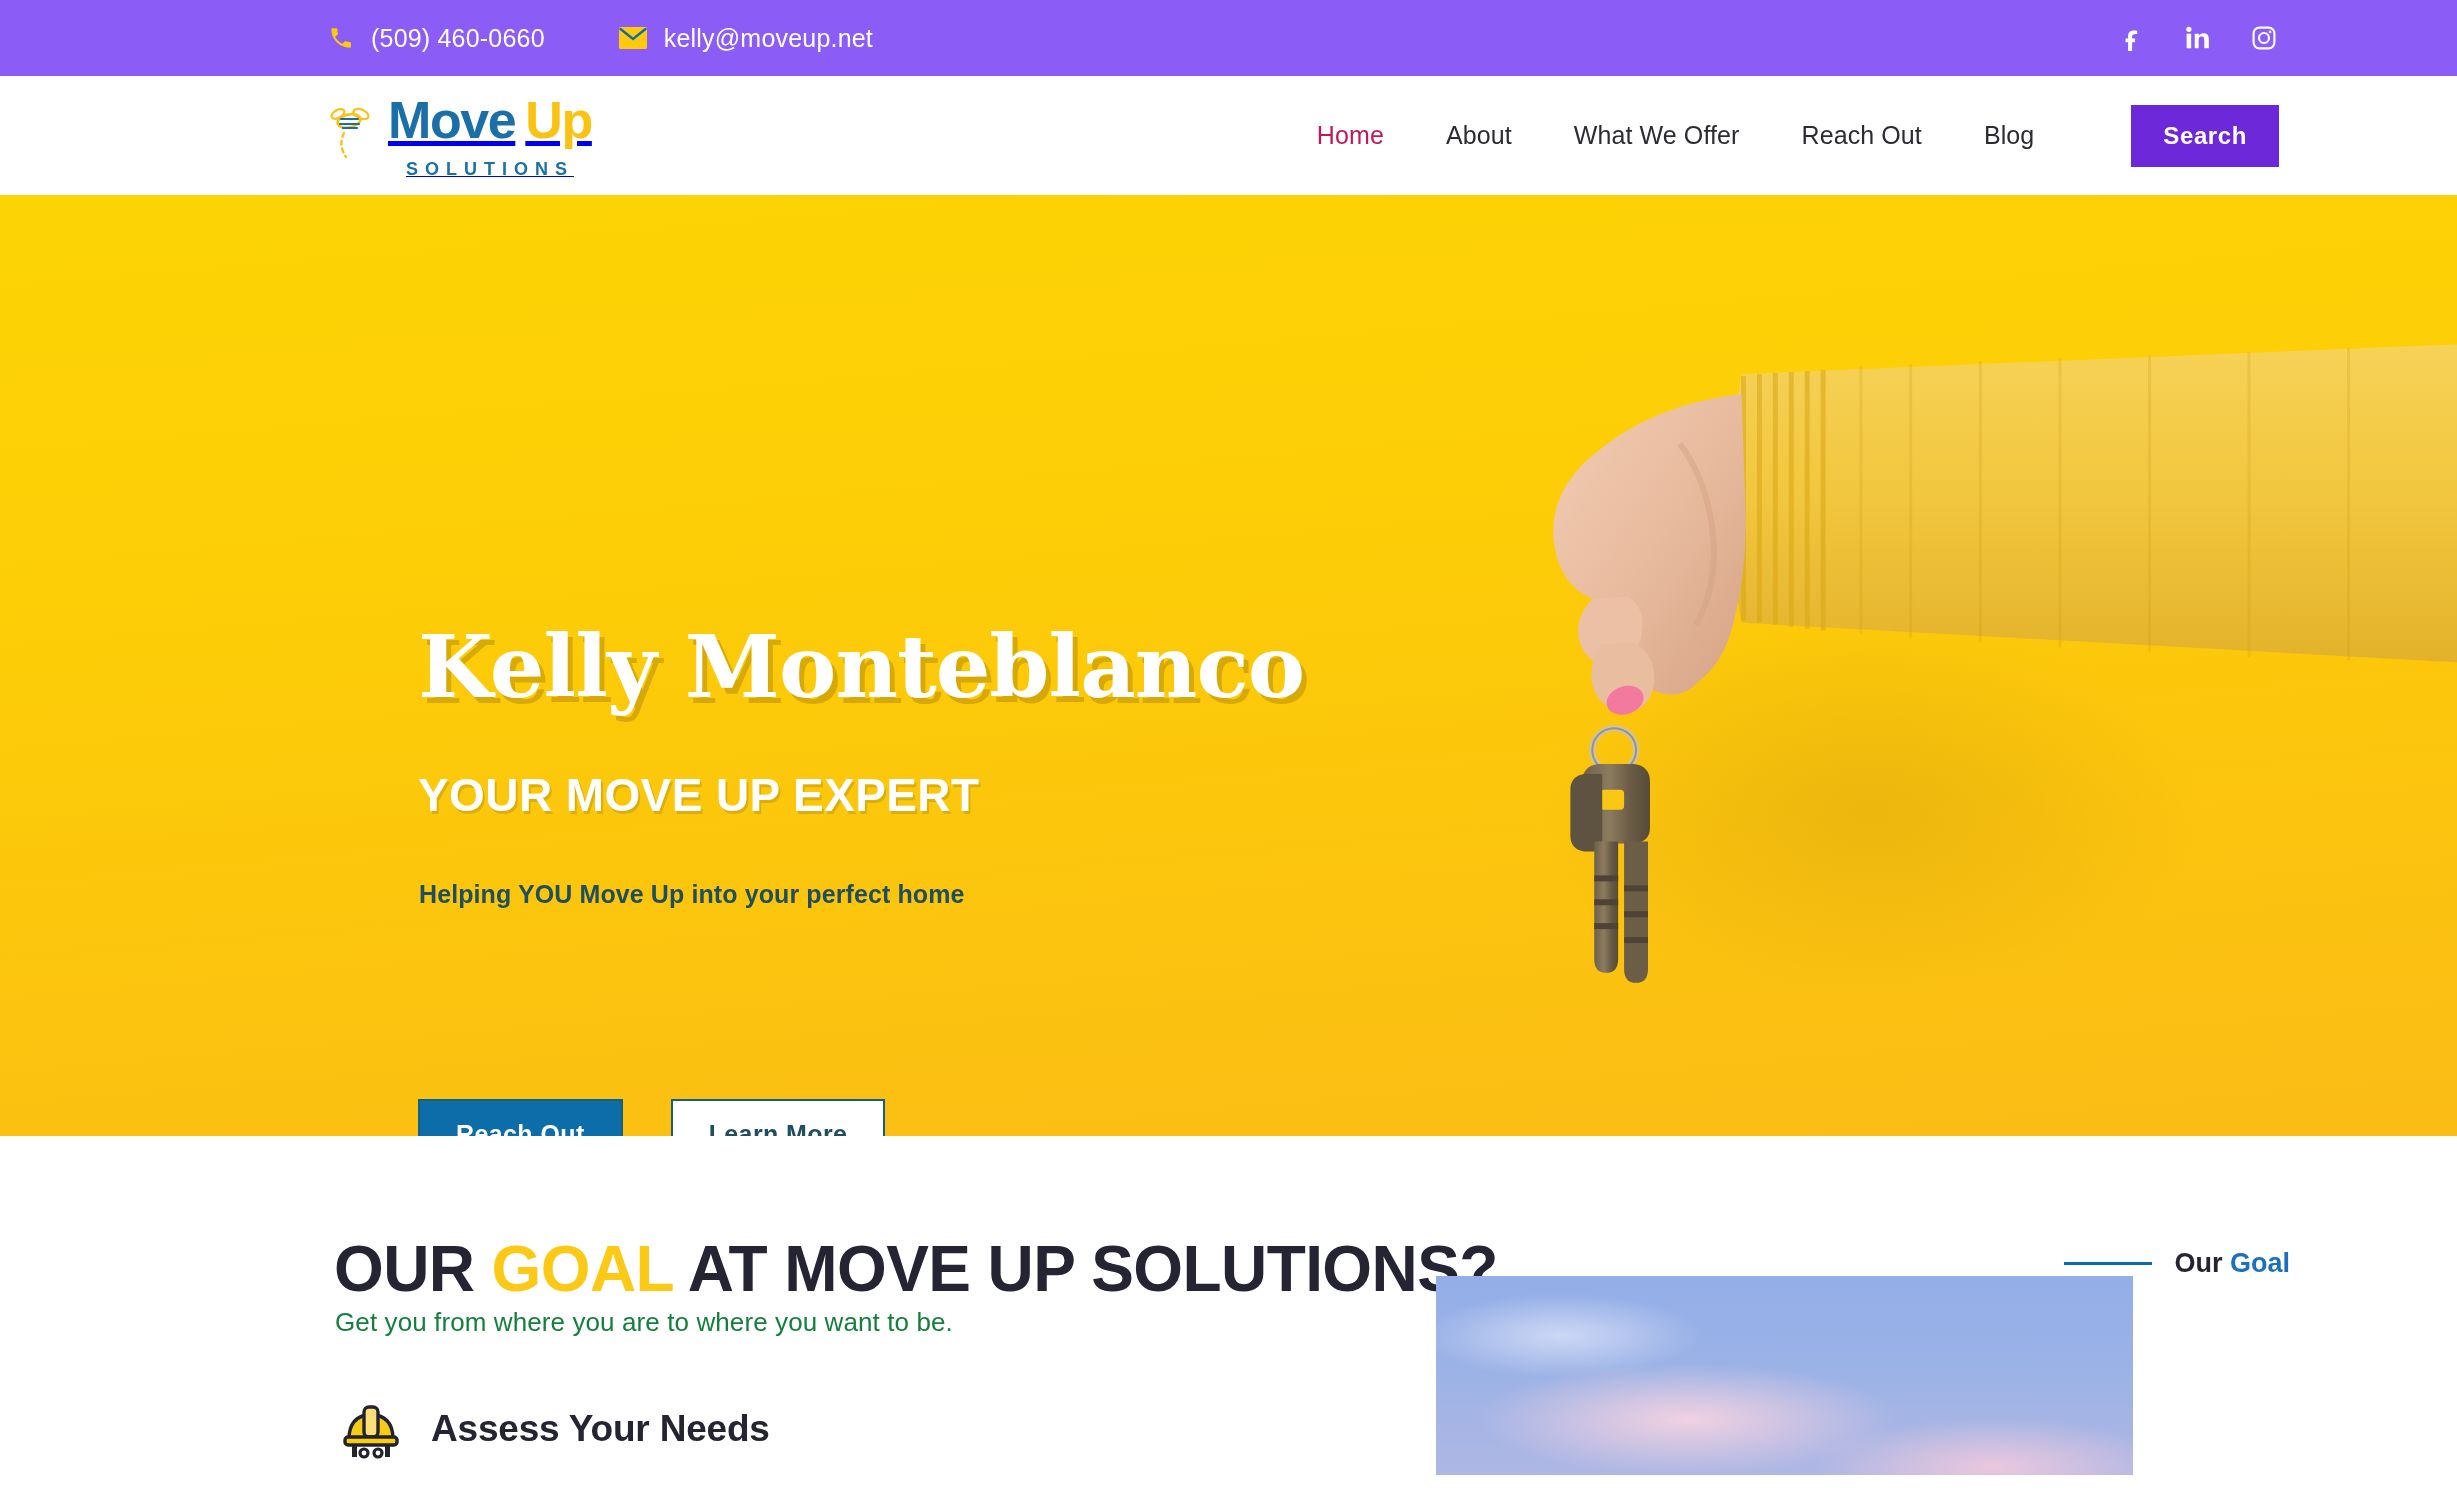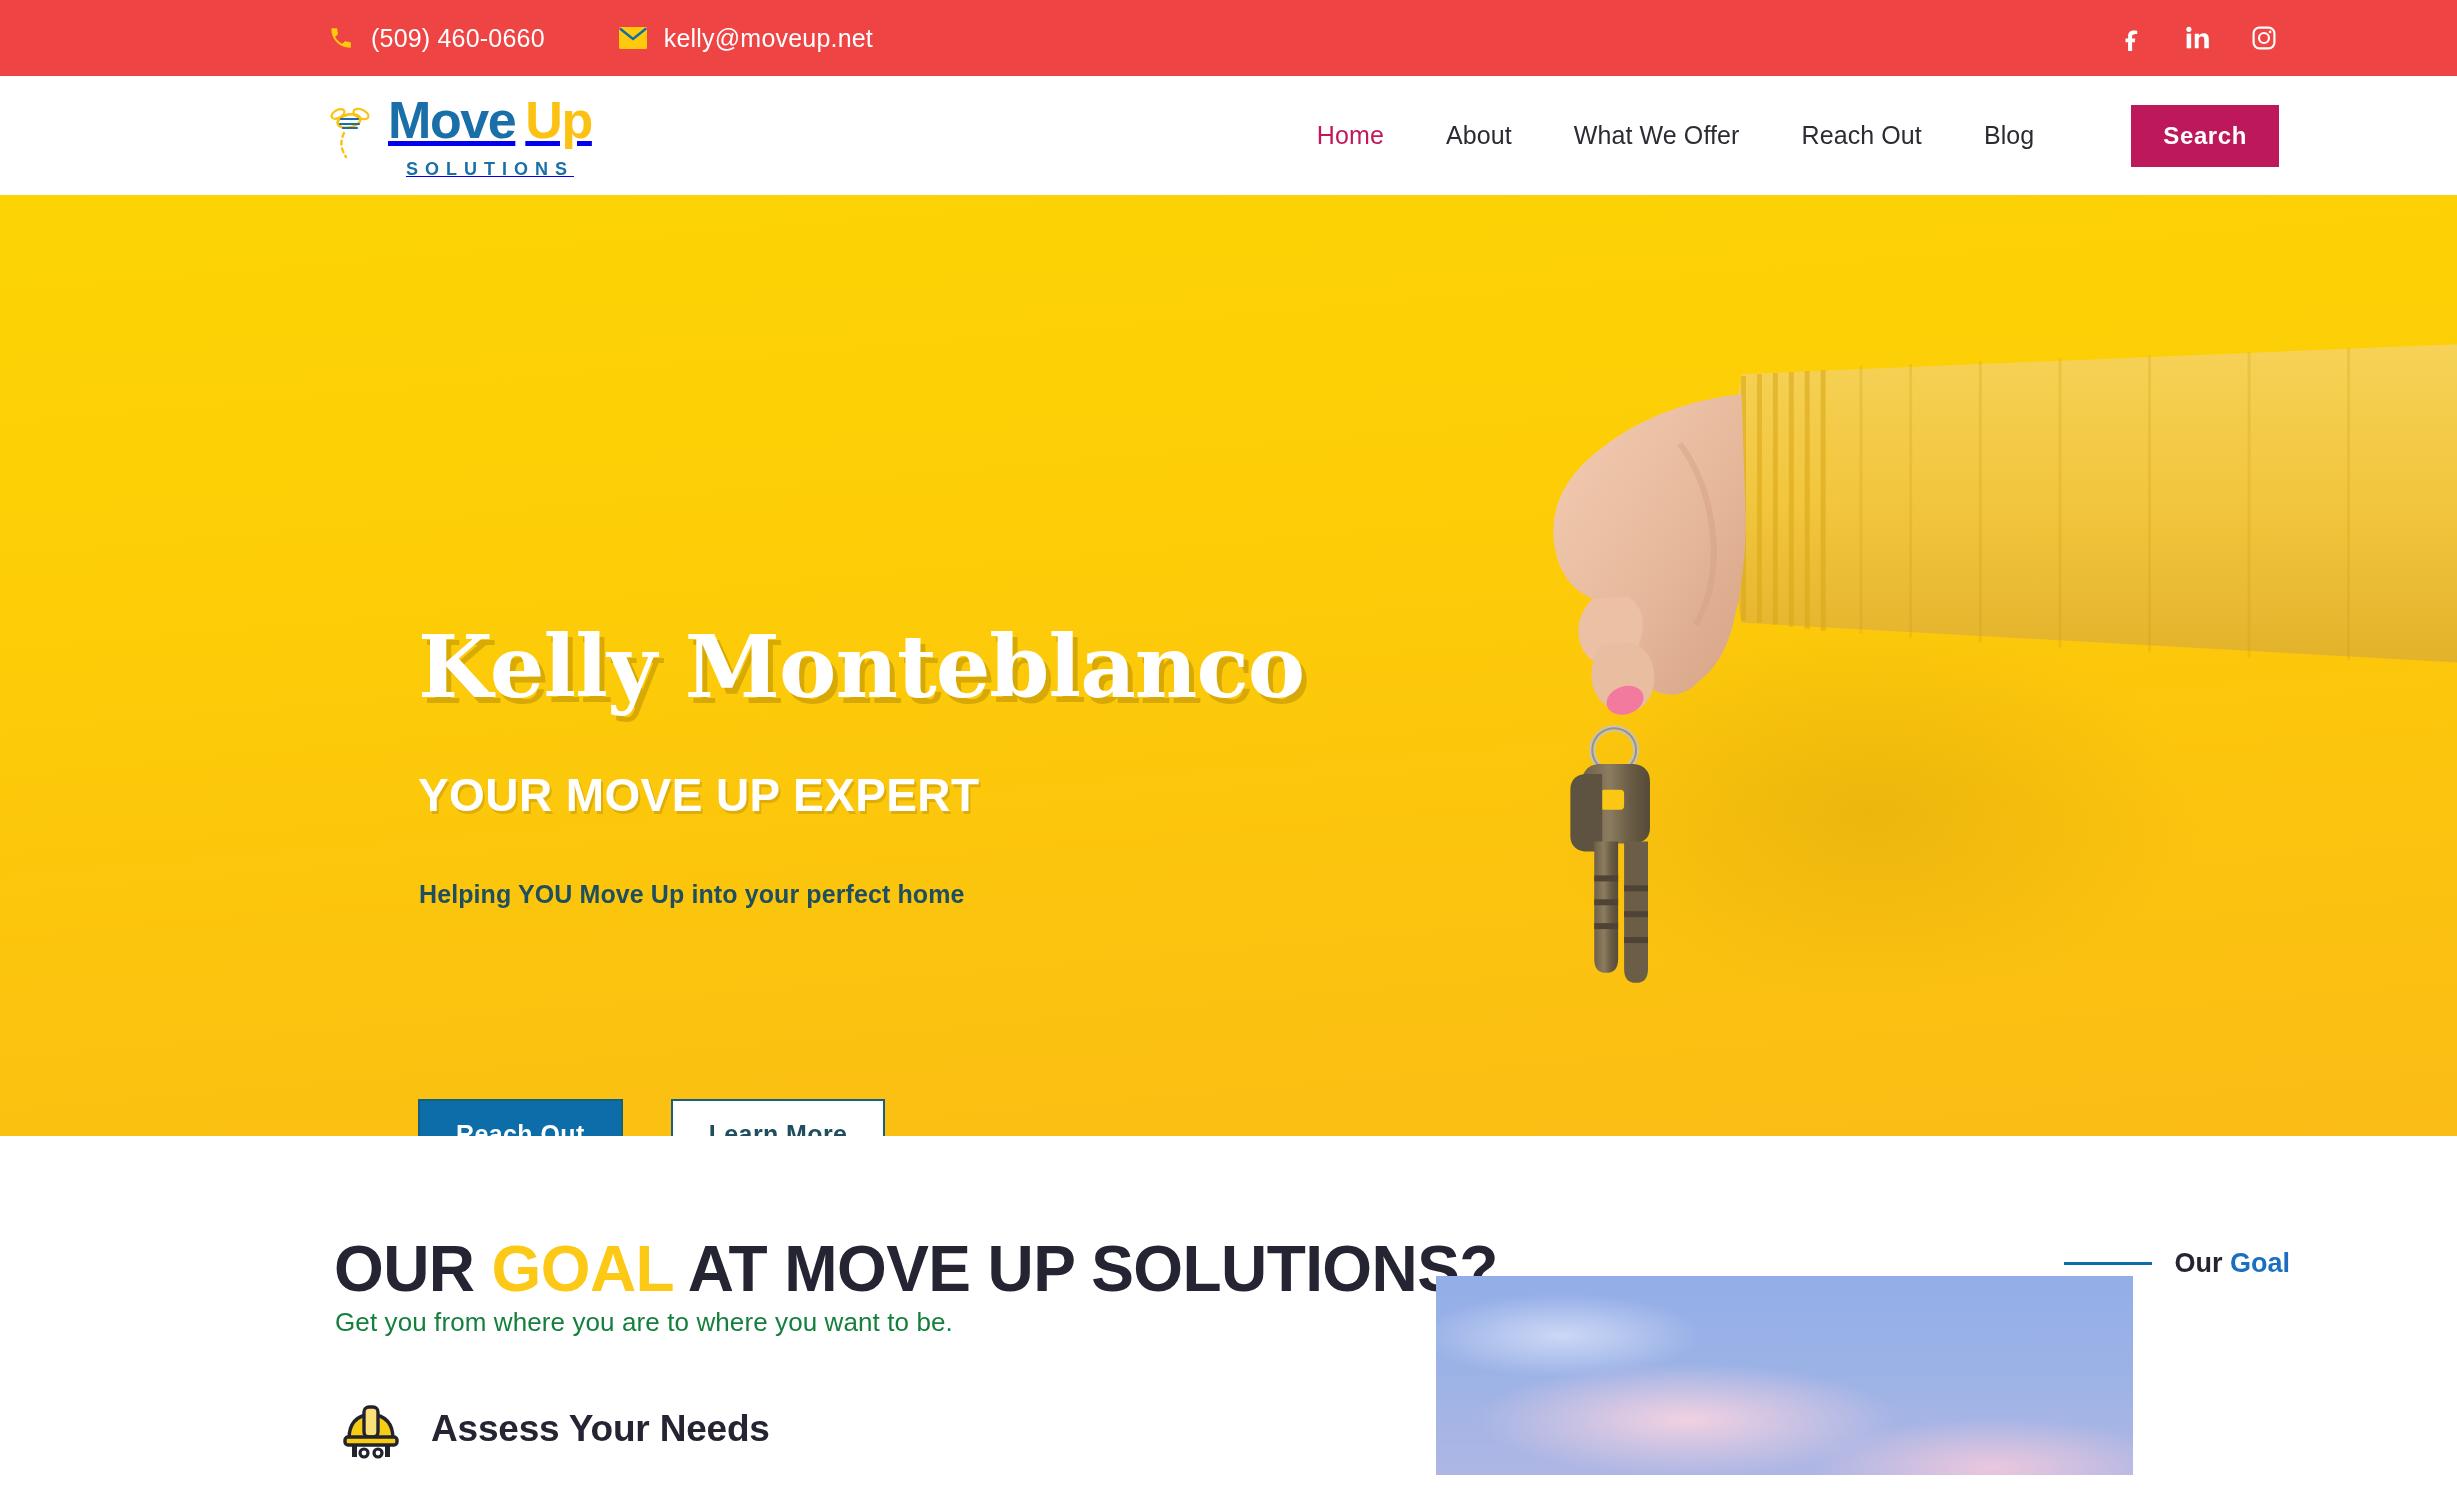--- a/index.html
+++ b/index.html
@@ -6,21 +6,21 @@
   html, body { width: 2458px; height: 1501px; overflow: hidden; }
   body {
     font-family: "Liberation Sans", sans-serif;
     background: #ffffff;
     -webkit-font-smoothing: antialiased;
   }
 
   
   .topbar {
     height: 76px;
-    background: #ef4444;
+    background: #8b5cf6;
     display: flex;
     align-items: center;
     position: relative;
   }
   .topbar-contacts {
     display: flex;
     align-items: center;
     gap: 74px;
     margin-left: 328px;
   }
@@ -68,21 +68,21 @@
     font-size: 25px;
     color: #2b2b33;
     text-decoration: none;
     padding: 0 31px;
     letter-spacing: 0.1px;
     white-space: nowrap;
   }
   .nav-item.active { color: #C2185B; }
   .search-btn {
     margin-left: 66px;
-    background: #be185d;
+    background: #6d28d9;
     color: #ffffff;
     border: none;
     font-family: inherit;
     font-size: 24px;
     font-weight: 700;
     letter-spacing: 0.6px;
     padding: 17px 32px;
     cursor: pointer;
   }
 

